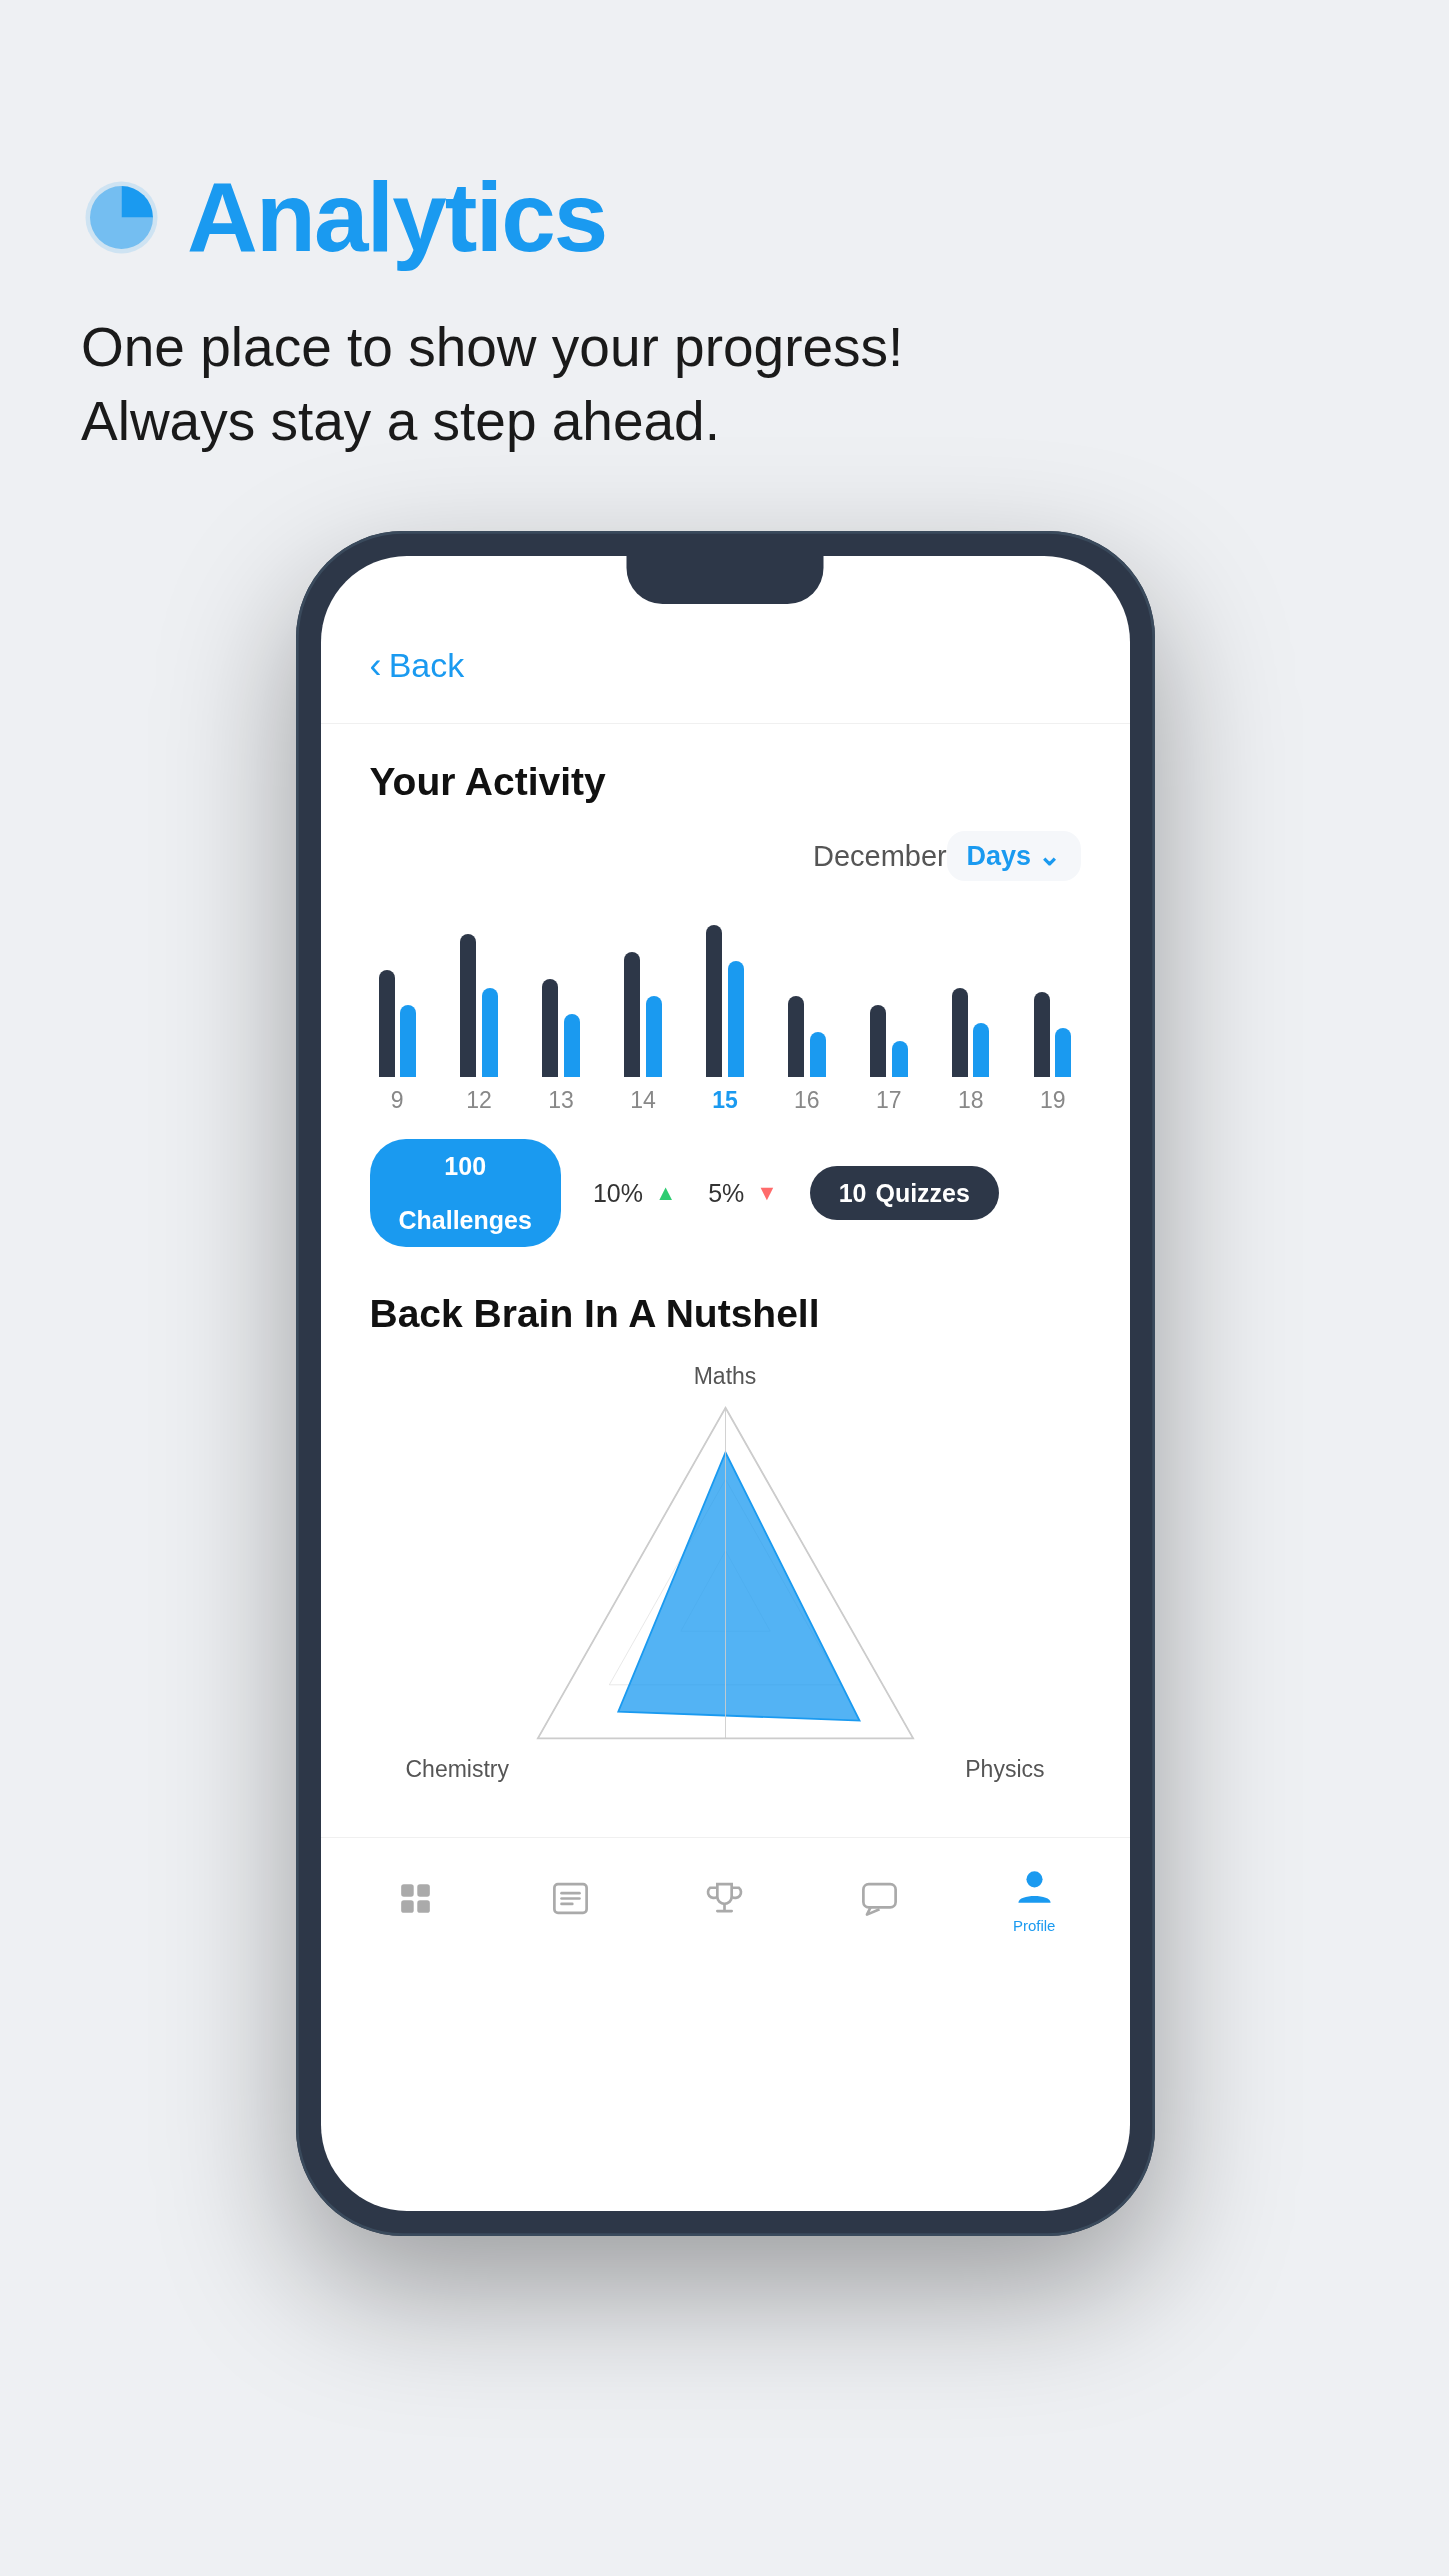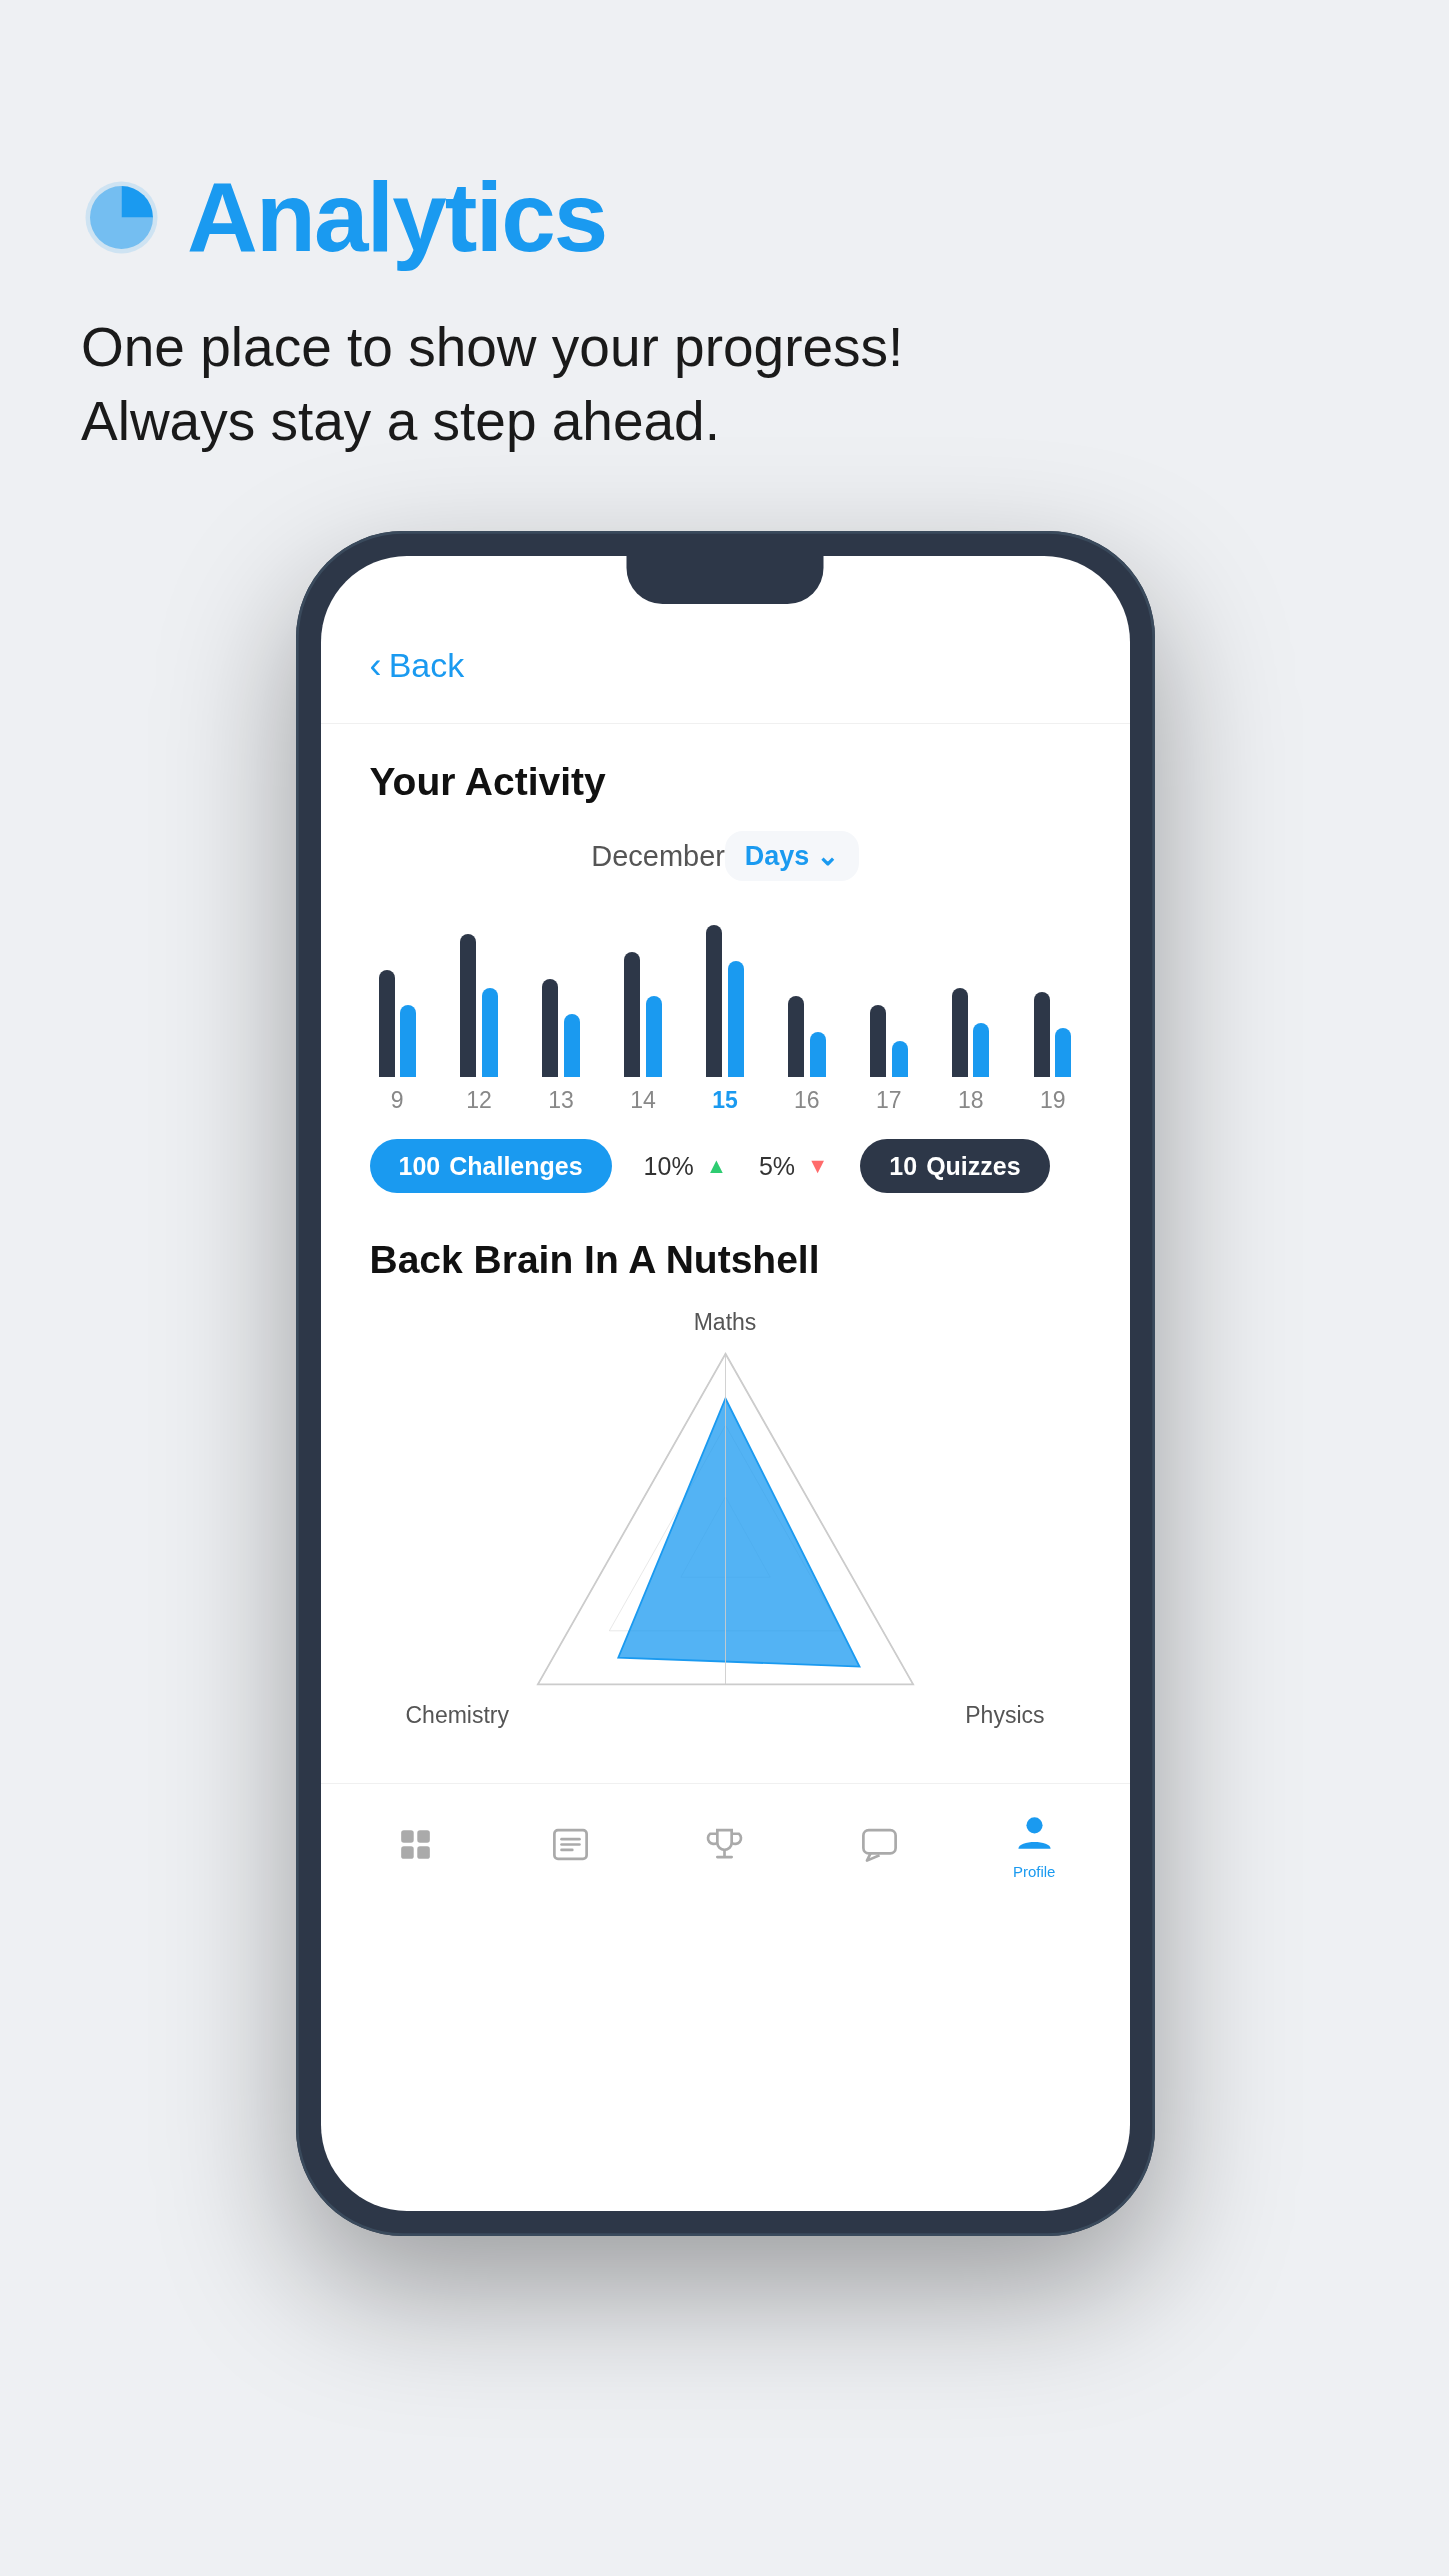--- a/index.html
+++ b/index.html
@@ -115,21 +115,21 @@
     
     .section-title {
       font-size: 39px;
       font-weight: 700;
       color: #111;
       margin-bottom: 27px;
     }
 
     .activity-header {
       display: flex;
-      justify-content: center;
+      justify-content: flex-end;
       align-items: center;
       margin-bottom: 36px;
     }
 
     .month-label {
       font-size: 29px;
       color: #555;
     }
 
     .days-dropdown {
@@ -205,21 +205,22 @@
 
     .pill-blue {
       background: #1a9af0;
       color: white;
       border-radius: 36px;
       padding: 12.5px 29px;
       font-size: 25px;
       font-weight: 600;
       display: flex;
       align-items: center;
-      gap: 9px;
+      gap: 25px;
+      flex-direction: column;
     }
 
     .pill-dark {
       background: #2d3748;
       color: white;
       border-radius: 36px;
       padding: 12.5px 29px;
       font-size: 25px;
       font-weight: 600;
       display: flex;

